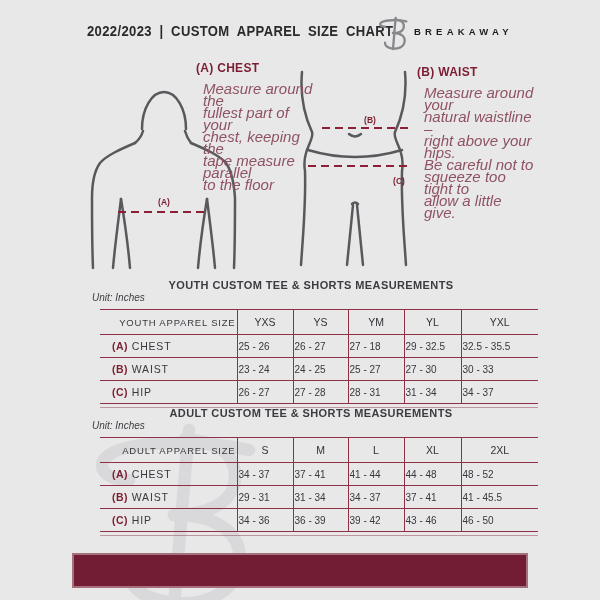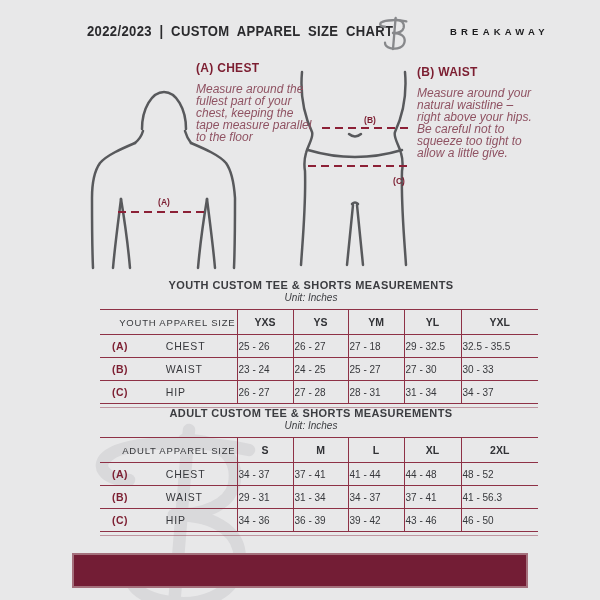--- a/index.html
+++ b/index.html
@@ -9,56 +9,56 @@
   }
   
   .hdr-title{
     position:absolute;left:87px;top:23px;font-size:14.5px;font-weight:700;
     color:#2a2a2d;letter-spacing:.4px;word-spacing:4px;white-space:nowrap;
     transform:scaleX(.9);transform-origin:left center;
   }
   .logo{position:absolute;left:377px;top:15px;}
   .brand{
     position:absolute;left:414px;top:26px;font-size:9.5px;font-weight:700;
-    letter-spacing:4.2px;color:#1e1e20;white-space:nowrap;margin-left:36px;
+    letter-spacing:4.2px;color:#1e1e20;white-space:nowrap;
   }
   
   .fig{position:absolute;z-index:1;}
   .fig path{fill:none;stroke:#58595c;stroke-width:2.5;stroke-linecap:round;}
   .fig .dash{stroke:#8c2036;stroke-width:2.2;stroke-dasharray:8 5;stroke-linecap:butt;}
   .fig text{font-family:"Liberation Sans",sans-serif;font-size:8.5px;font-weight:700;fill:#7c1e31;}
   
   .m-block{position:absolute;z-index:1;}
   .m-h{margin:0;font-size:12px;font-weight:700;color:#7c1e31;letter-spacing:.3px;}
   .m-p{
-    margin:8px 0 0;font-size:12px;font-style:italic;color:#8f5262;
+    margin:8px 7px 0;font-size:15px;font-style:italic;color:#8f5262;
     line-height:12px;white-space:pre-line;
   }
   
   .tbl-wrap{position:absolute;left:100px;width:438px;z-index:1;}
   .tbl-title{
     text-align:center;font-size:11px;font-weight:700;color:#3b3c40;
     letter-spacing:.4px;transform:translateX(-8px);
   }
   .tbl-unit{
-    text-align:center;font-size:10px;font-style:italic;color:#3b3c40;
+    font-size:10px;font-style:italic;color:#3b3c40;
     margin-top:1px;transform:translateX(-8px);
   }
   table{width:438px;table-layout:fixed;border-collapse:collapse;margin-top:6px;}
   thead th{border-top:1.5px solid #8e3146;border-bottom:1.5px solid #8e3146;height:22px;}
   tbody td{border-bottom:1.5px solid #8e3146;height:20px;}
   th:not(:first-child),td:not(:first-child){border-left:1.3px solid #8e3146;}
   th.label-col{
     text-align:right;padding-left:12px;font-size:9.5px;font-weight:400;
     letter-spacing:.8px;color:#37383c;
   }
-  th.size-col{font-size:10.5px;font-weight:700;color:#313236;text-align:center;}
+  th.size-col{font-size:10.5px;font-weight:400;color:#313236;text-align:center;}
   td.rowlabel{text-align:left;padding-left:12px;font-size:10.5px;letter-spacing:.5px;}
   td.rowlabel .key{color:#7c1e31;font-weight:700;}
-  td.rowlabel .rl{color:#37383c;font-weight:400;letter-spacing:.8px;margin-left:34px;}
+  td.rowlabel .rl{color:#37383c;font-weight:400;letter-spacing:.8px;}
   td.val{font-size:10px;color:#37383c;}
   .tbl-after{height:1px;background:rgba(142,49,70,.45);margin-top:3px;}
   
   .watermark{position:absolute;left:78px;top:415px;z-index:0;}
   .watermark path{fill:none;stroke:#d9d9db;stroke-width:2.5;stroke-linecap:round;}
   .logo path{fill:none;stroke:#87888b;stroke-width:2.6;stroke-linecap:round;}
   .footer-bar{
     position:absolute;left:72px;top:553px;width:456px;height:35px;
     background:#731d35;border:2px solid #a4707c;box-sizing:border-box;z-index:3;
   }
@@ -205,21 +205,21 @@
             <td class="val">41 - 44</td>
             <td class="val">44 - 48</td>
             <td class="val">48 - 52</td>
           </tr>
           <tr>
             <td class="rowlabel"><span class="key">(B)</span><span class="rl"> WAIST</span></td>
             <td class="val">29 - 31</td>
             <td class="val">31 - 34</td>
             <td class="val">34 - 37</td>
             <td class="val">37 - 41</td>
-            <td class="val">41 - 56.3</td>
+            <td class="val">41 - 45.5</td>
           </tr>
           <tr>
             <td class="rowlabel"><span class="key">(C)</span><span class="rl"> HIP</span></td>
             <td class="val">34 - 36</td>
             <td class="val">36 - 39</td>
             <td class="val">39 - 42</td>
             <td class="val">43 - 46</td>
             <td class="val">46 - 50</td>
           </tr>
         </tbody>

